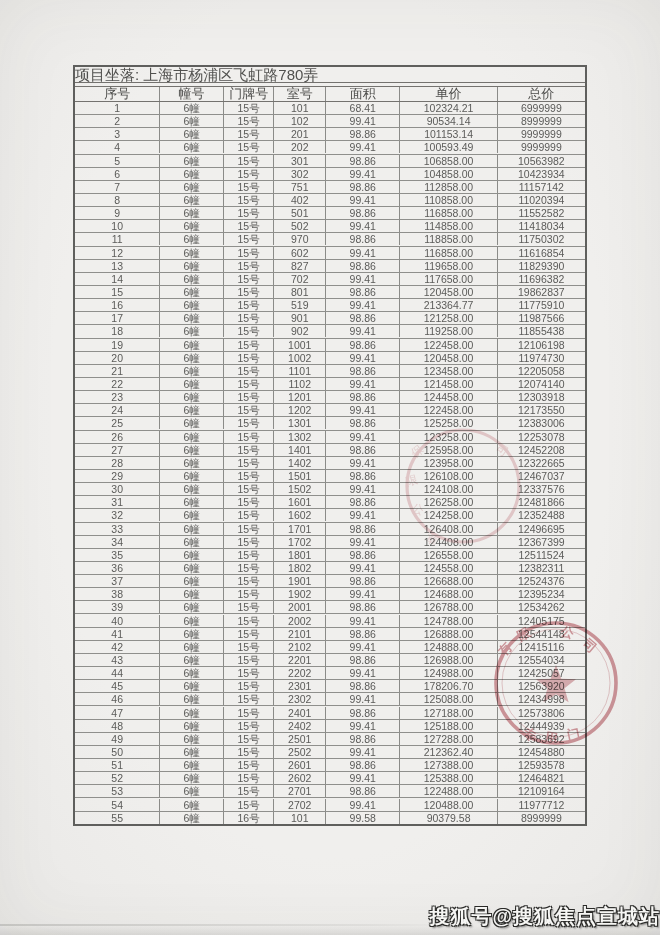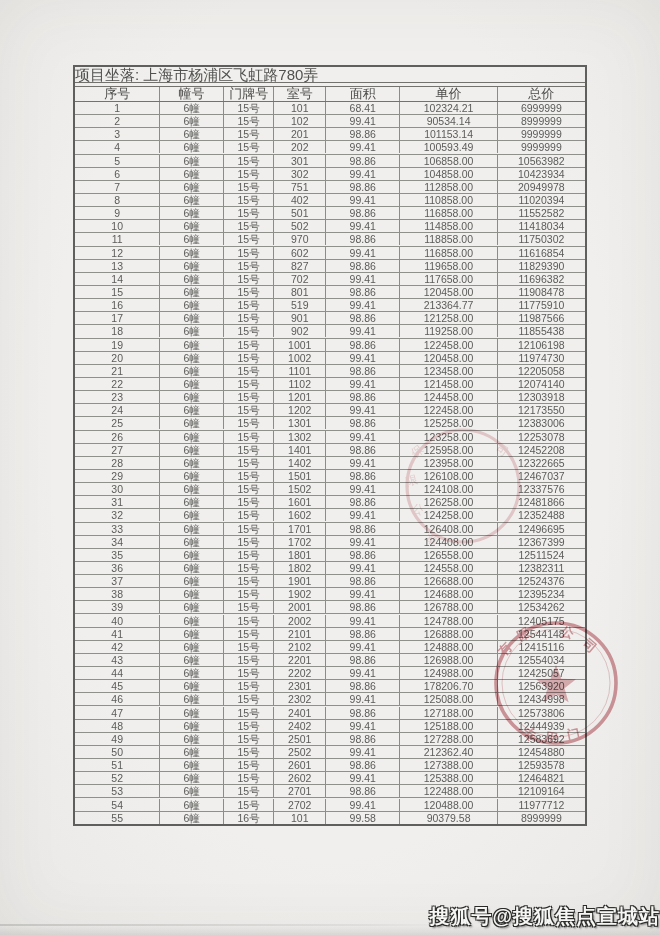--- a/index.html
+++ b/index.html
@@ -138,21 +138,21 @@
           <div>104858.00</div>
           <div>10423934</div>
         </div>
         <div class="grid-row">
           <div>7</div>
           <div>6幢</div>
           <div>15号</div>
           <div>751</div>
           <div>98.86</div>
           <div>112858.00</div>
-          <div>20949978</div>
+          <div>11157142</div>
         </div>
         <div class="grid-row">
           <div>8</div>
           <div>6幢</div>
           <div>15号</div>
           <div>402</div>
           <div>99.41</div>
           <div>110858.00</div>
           <div>11020394</div>
         </div>
@@ -210,21 +210,21 @@
           <div>117658.00</div>
           <div>11696382</div>
         </div>
         <div class="grid-row">
           <div>15</div>
           <div>6幢</div>
           <div>15号</div>
           <div>801</div>
           <div>98.86</div>
           <div>120458.00</div>
-          <div>11908478</div>
+          <div>19862837</div>
         </div>
         <div class="grid-row">
           <div>16</div>
           <div>6幢</div>
           <div>15号</div>
           <div>519</div>
           <div>99.41</div>
           <div>213364.77</div>
           <div>11775910</div>
         </div>

